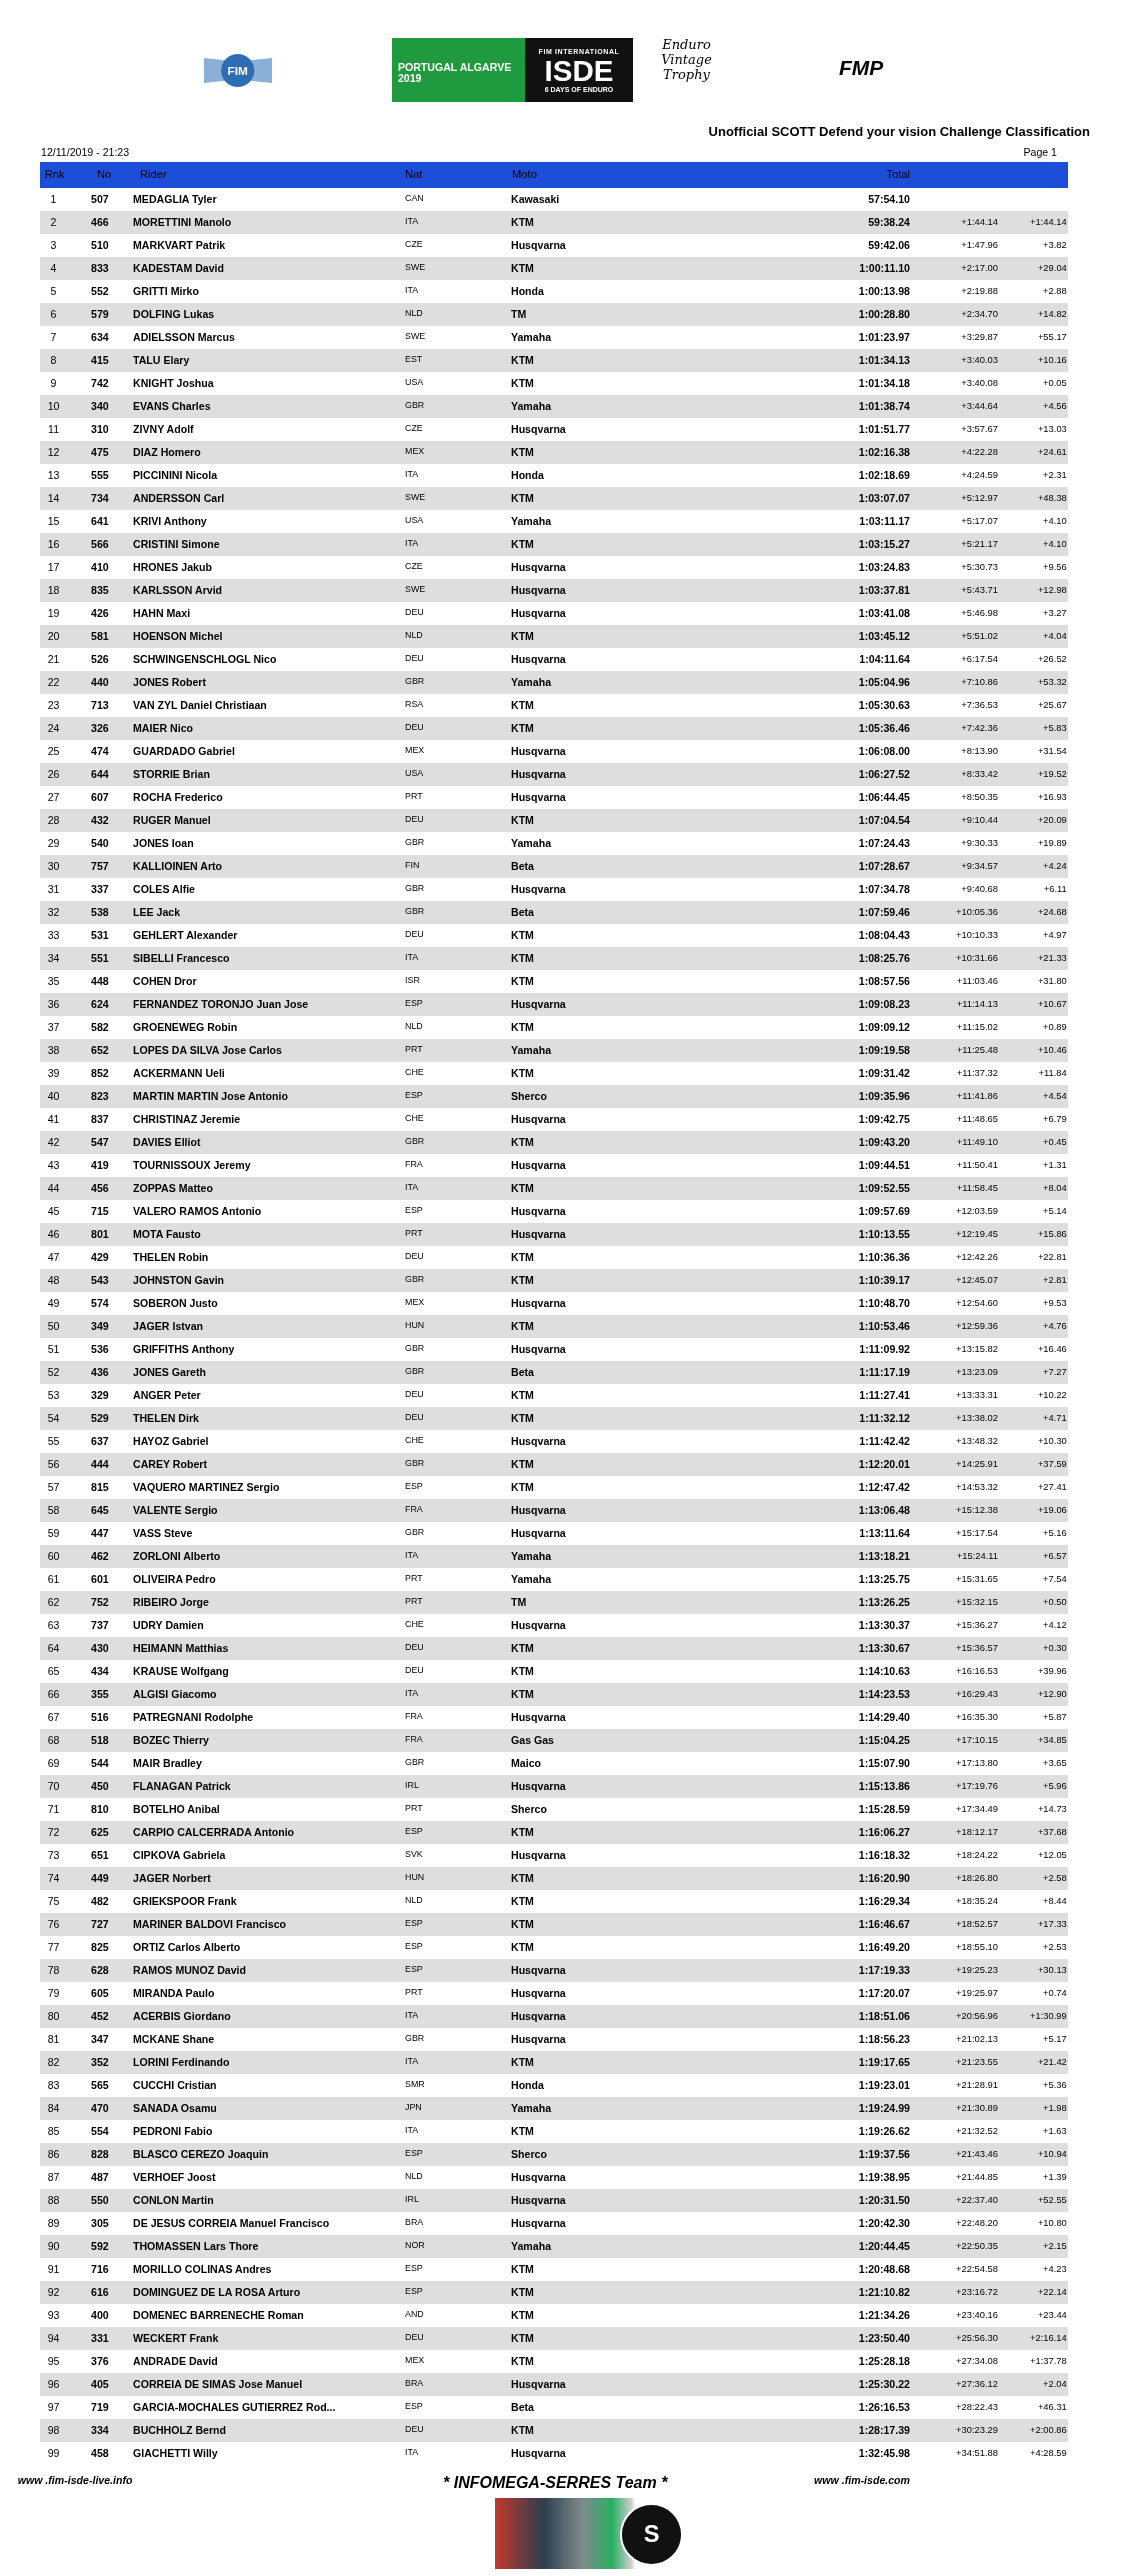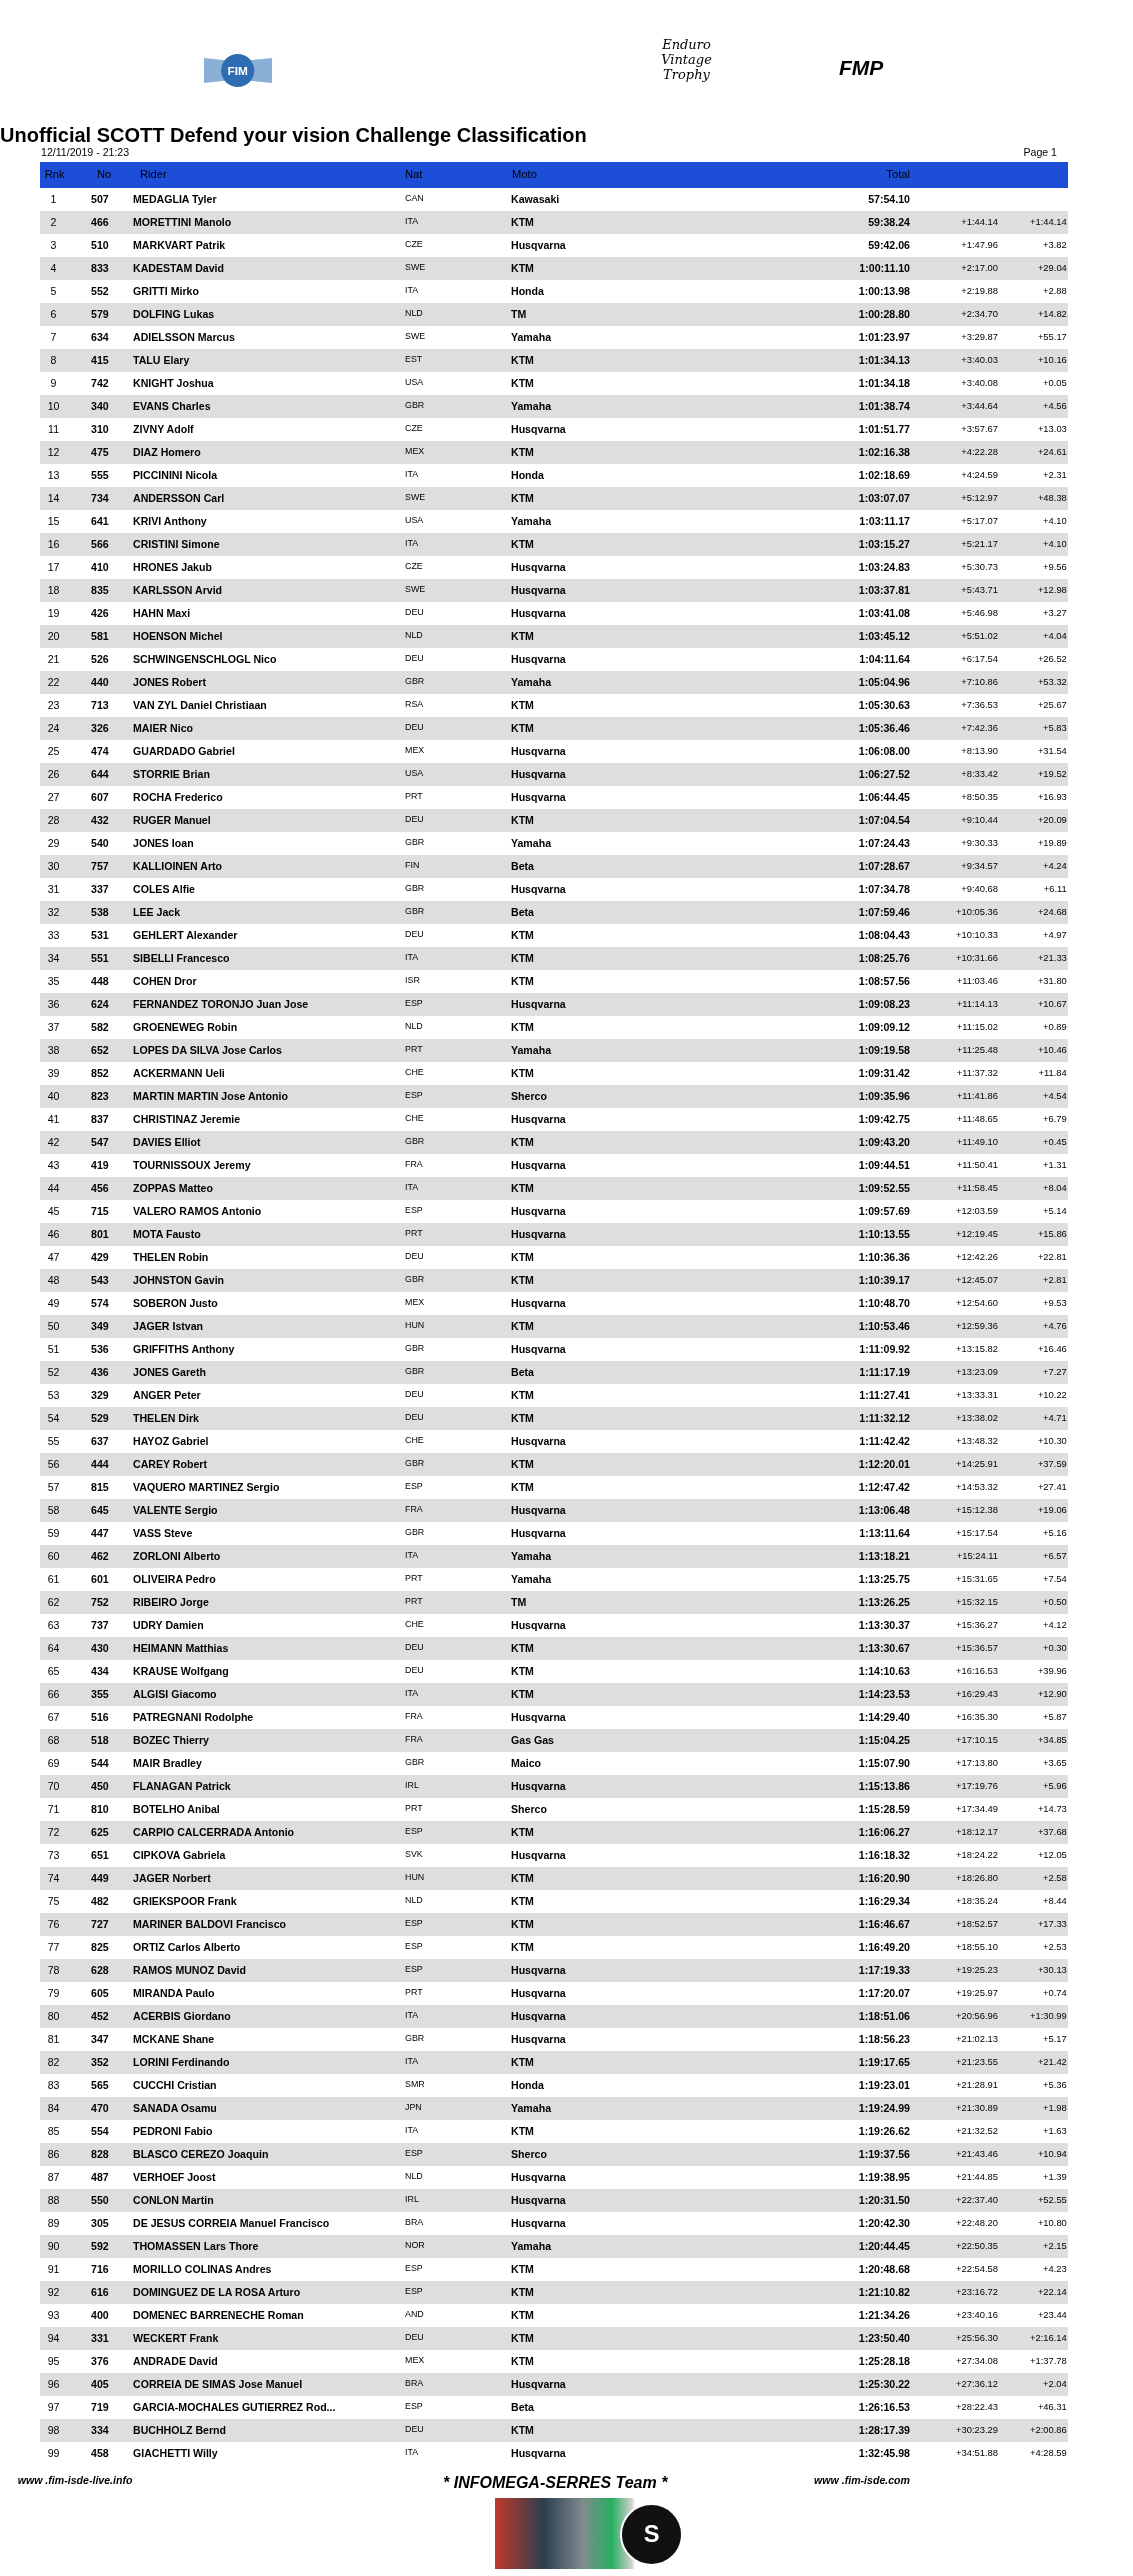--- a/index.html
+++ b/index.html
@@ -8,21 +8,21 @@
   .logo { position:absolute; }
   .fim-logo { left:201px; top:16.5px; width:74px; height:37px; }
   .isde-logo { left:392px; top:3px; width:241px; height:64px; display:flex; }
   .isde-green { width:133px; height:100%; background:#1f9a3f; color:#fff; font-size:10.6px; font-weight:bold; padding:23.6px 0 0 5.9px; box-sizing:border-box; line-height:11.8px; }
   .isde-black { flex:1; background:#111; color:#fff; display:flex; flex-direction:column; justify-content:center; align-items:center; }
   .isde-black .t1 { font-size:7px; font-weight:bold; letter-spacing:0.6px; }
   .isde-black .t2 { font-size:29.5px; font-weight:bold; line-height:31px; }
   .isde-black .t3 { font-size:7px; font-weight:bold; }
   .vintage-logo { left:660px; top:1.8px; width:53px; height:65px; font-family:"DejaVu Serif", serif; font-style:italic; font-size:13px; text-align:center; }
   .fmp-logo { left:839px; top:20.7px; width:77px; height:35px; font-weight:bold; font-style:italic; font-size:21px; }
-  .title { position:absolute; top:124px; left:0; width:1090px; text-align:left; font-size:20px; font-weight:bold; }
+  .title { position:absolute; top:124px; left:0; width:1090px; text-align:right; font-size:13px; font-weight:bold; }
   .date { position:absolute; top:146px; left:41px; font-size:10.6px; }
   .page { position:absolute; top:146px; right:77px; font-size:10.6px; }
   .header { position:absolute; top:162px; left:40px; width:1028px; height:26px; background:#1d4ed8; font-size:11.2px; }
   .header span { position:absolute; top:5.9px; }
   .rows { position:absolute; top:188px; left:40px; width:1028px; }
   .row { position:relative; height:23px; font-size:10.6px; }
   .row.gray { background:#dedede; }
   .row.first { height:22.4px; margin-bottom:0.6px; }
   .row span { position:absolute; top:4.7px; white-space:nowrap; }
   .c-rnk { left:4.7px; width:17.7px; text-align:center; }
@@ -45,20 +45,28 @@
 
 <div class="logos">
   <div class="logo fim-logo">
     <svg width="74" height="37" viewBox="0 0 125 62">
       <path d="M5 10 L45 14 L45 48 L5 52 Z" fill="#8ab0d8"></path>
       <path d="M120 10 L80 14 L80 48 L120 52 Z" fill="#8ab0d8"></path>
       <circle cx="62" cy="31" r="28" fill="#2e6db4"></circle>
       <text x="62" y="38" text-anchor="middle" font-size="20" font-weight="bold" fill="#fff" font-family="Liberation Sans, sans-serif">FIM</text>
     </svg>
   </div>
+  <div class="logo isde-logo">
+    <div class="isde-green">PORTUGAL ALGARVE 2019</div>
+    <div class="isde-black">
+      <div class="t1">FIM INTERNATIONAL</div>
+      <div class="t2">ISDE</div>
+      <div class="t3">6 DAYS OF ENDURO</div>
+    </div>
+  </div>
   <div class="logo vintage-logo">Enduro Vintage Trophy</div>
   <div class="logo fmp-logo">FMP</div>
 </div>
 
 <div class="title">Unofficial SCOTT Defend your vision Challenge Classification</div>
 <div class="date">12/11/2019 - 21:23</div>
 <div class="page">Page 1</div>
 
 <div class="header">
   <span class="hdr-rnk">Rnk</span>

